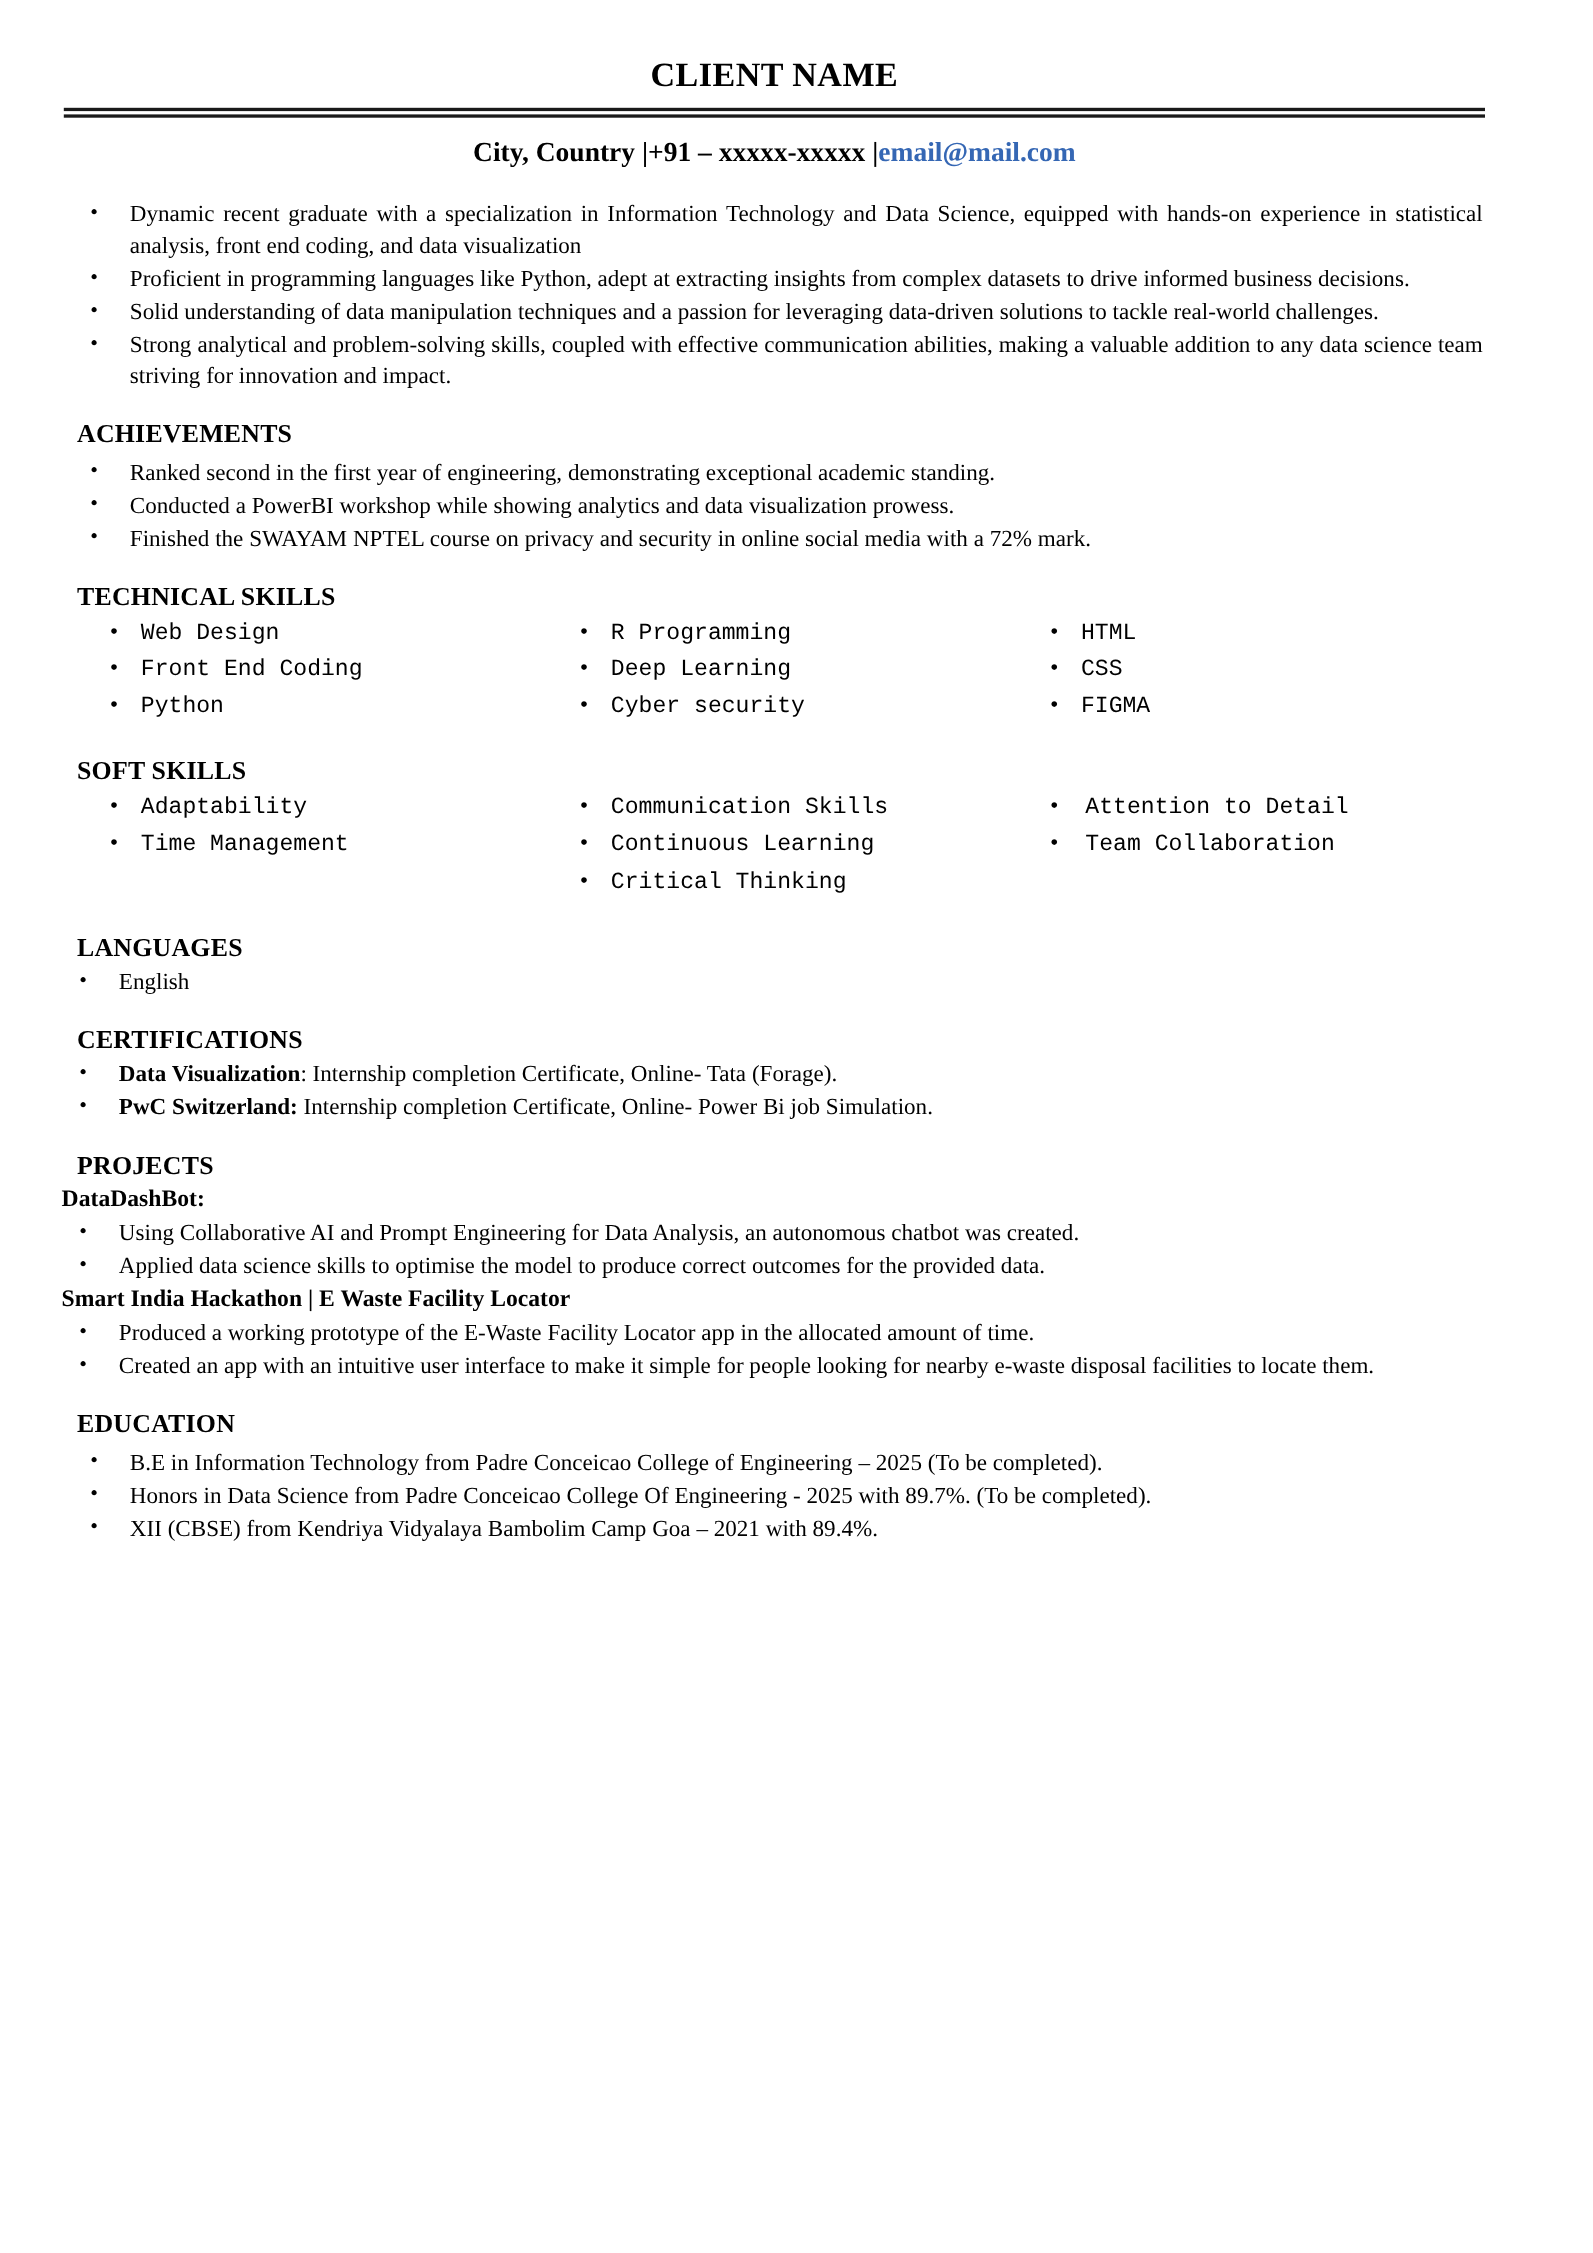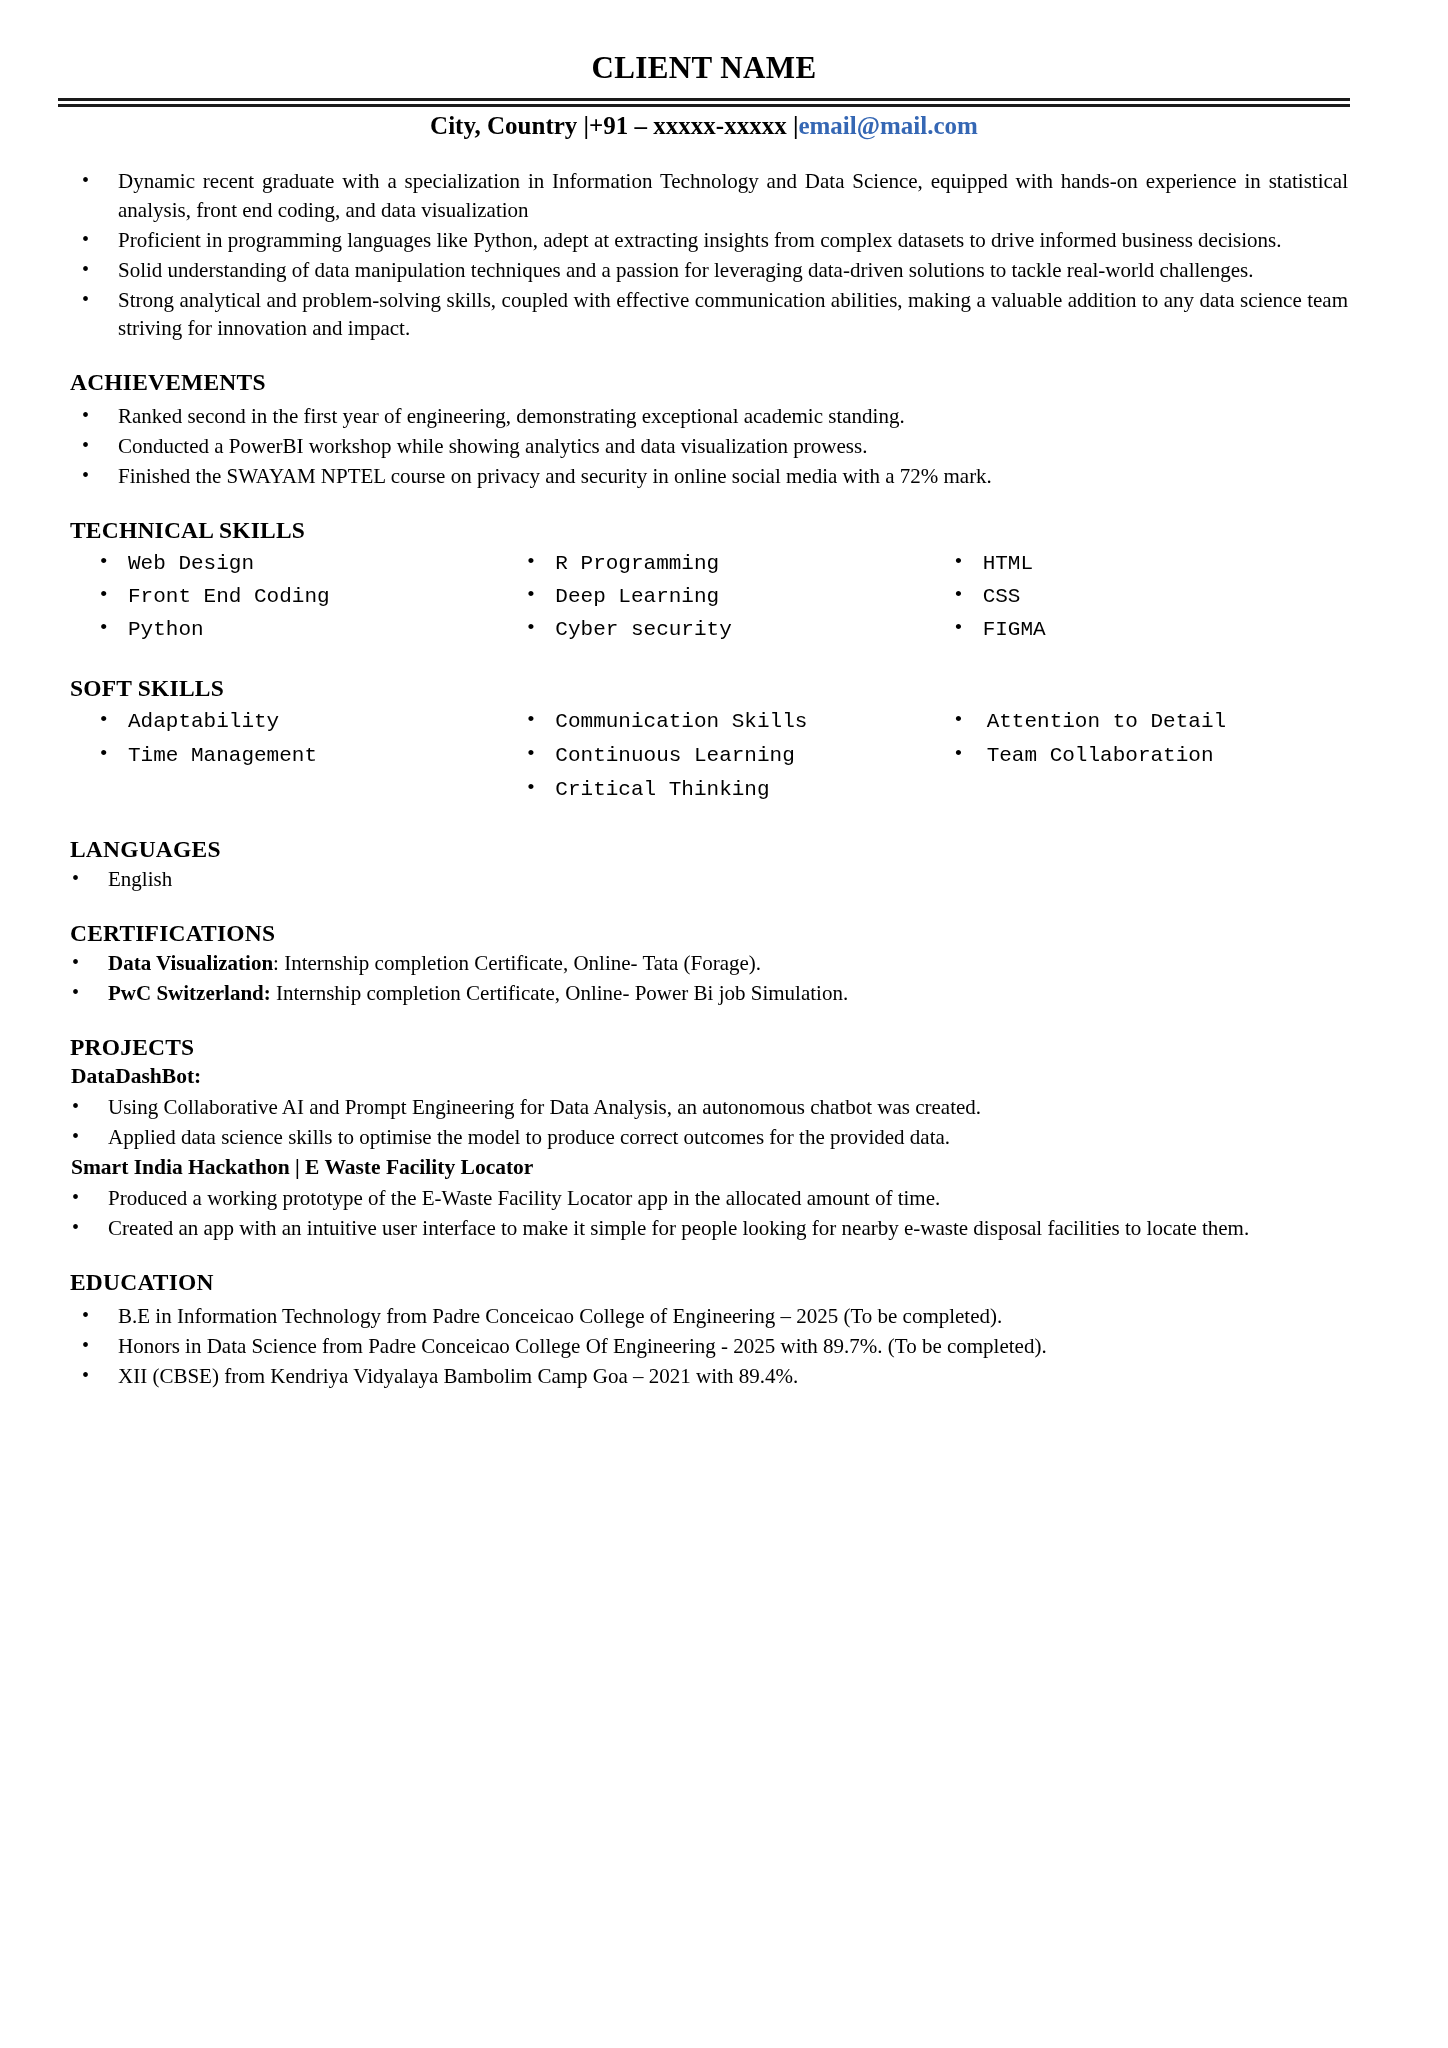--- a/index.html
+++ b/index.html
@@ -33,21 +33,21 @@
     margin: 12px 2px 0 2px;
     border-top: 3px solid #1a1a1a;
     border-bottom: 3px solid #1a1a1a;
     height: 3px;
     background: #ffffff;
   }
   .contact-line {
     text-align: center;
     font-size: 25px;
     font-weight: bold;
-    margin-top: 4px;
+    margin-top: 17px;
     line-height: 1.2;
     white-space: nowrap;
   }
   .contact-sep {
     font-weight: bold;
   }
   .contact-email {
     color: #3567b4;
     font-weight: bold;
   }
@@ -90,21 +90,21 @@
   }
   ul.blist.nojust > li { text-align: left; }
   ul.blist.near > li { padding-left: 52px; }
   ul.blist.near > li::before { left: 16px; }
 
   ul.blist.justified > li { text-align: justify; text-justify: inter-word; }
 
   .sub-heading {
     font-size: 21.5px;
     font-weight: bold;
-    margin: 2px 0 2px 15px;
+    margin: 2px 0 2px 0;
     line-height: 1.3;
   }
 
   
   .skill-grid {
     display: grid;
     grid-template-columns: 1fr 1fr 1fr;
     margin-top: 4px;
     margin-left: 14px;
     font-family: Liberation Mono, monospace;

